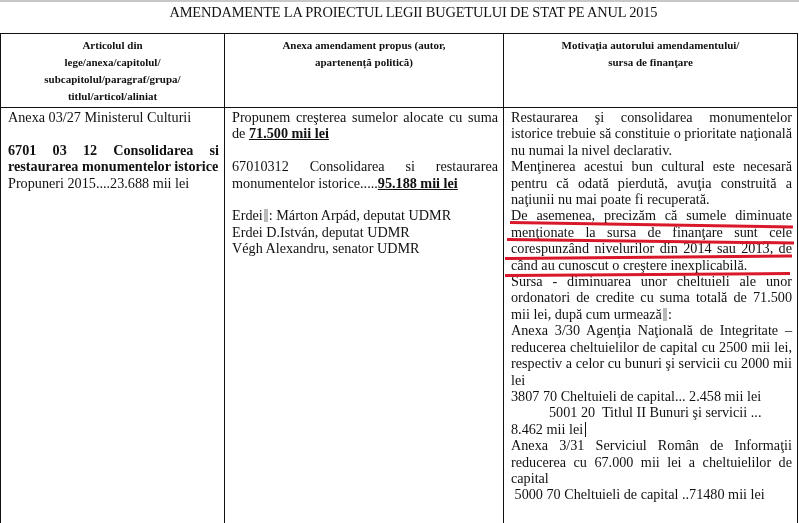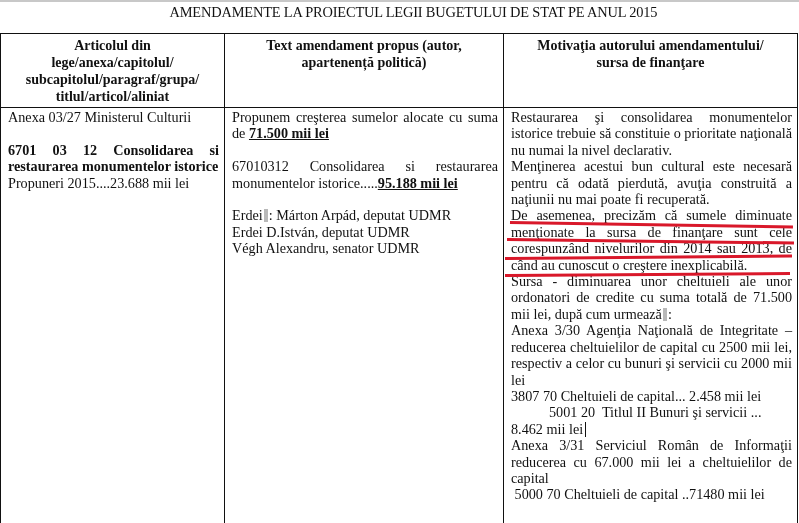--- a/index.html
+++ b/index.html
@@ -46,21 +46,21 @@
       vertical-align: top;
       font-size: 14.2px;
       line-height: 16.4px;
     }
     table.amend th {
       font-weight: bold;
       text-align: center;
       height: 64px;
       padding: 3px 6px 2px 6px;
       line-height: 17px;
-      font-size: 14px;
+      font-size: 11px;
     }
     table.amend td {
       height: 412px;
       padding: 1px 5px 4px 7px;
       text-align: justify;
     }
     .col1 { width: 224px; }
     .col2 { width: 279px; }
     .col3 { width: 294px; }
     .para { margin: 0; }
@@ -103,21 +103,21 @@
   </colgroup>
   <thead>
     <tr>
       <th>
         <div>Articolul din</div>
         <div>lege/anexa/capitolul/</div>
         <div>subcapitolul/paragraf/grupa/</div>
         <div>titlul/articol/aliniat</div>
       </th>
       <th>
-        <div>Text amendament propus (autor,</div>
+        <div>Anexa amendament propus (autor,</div>
         <div>apartenență politică)</div>
       </th>
       <th>
         <div>Motivaţia autorului amendamentului/</div>
         <div>sursa de finanţare</div>
       </th>
     </tr>
   </thead>
   <tbody>
     <tr>

